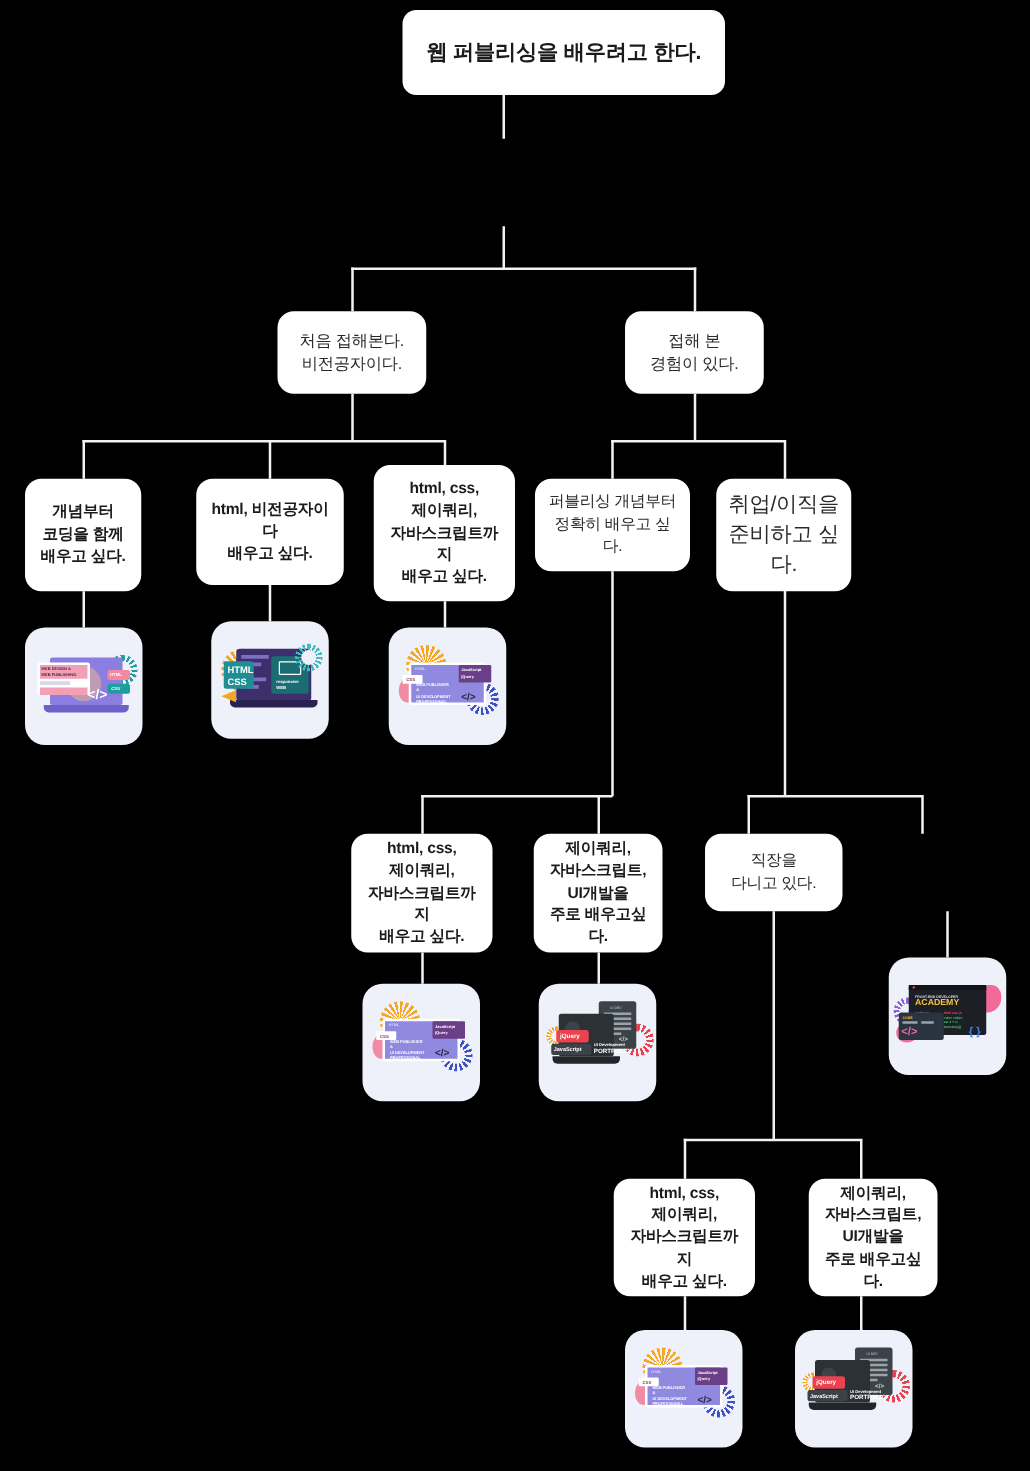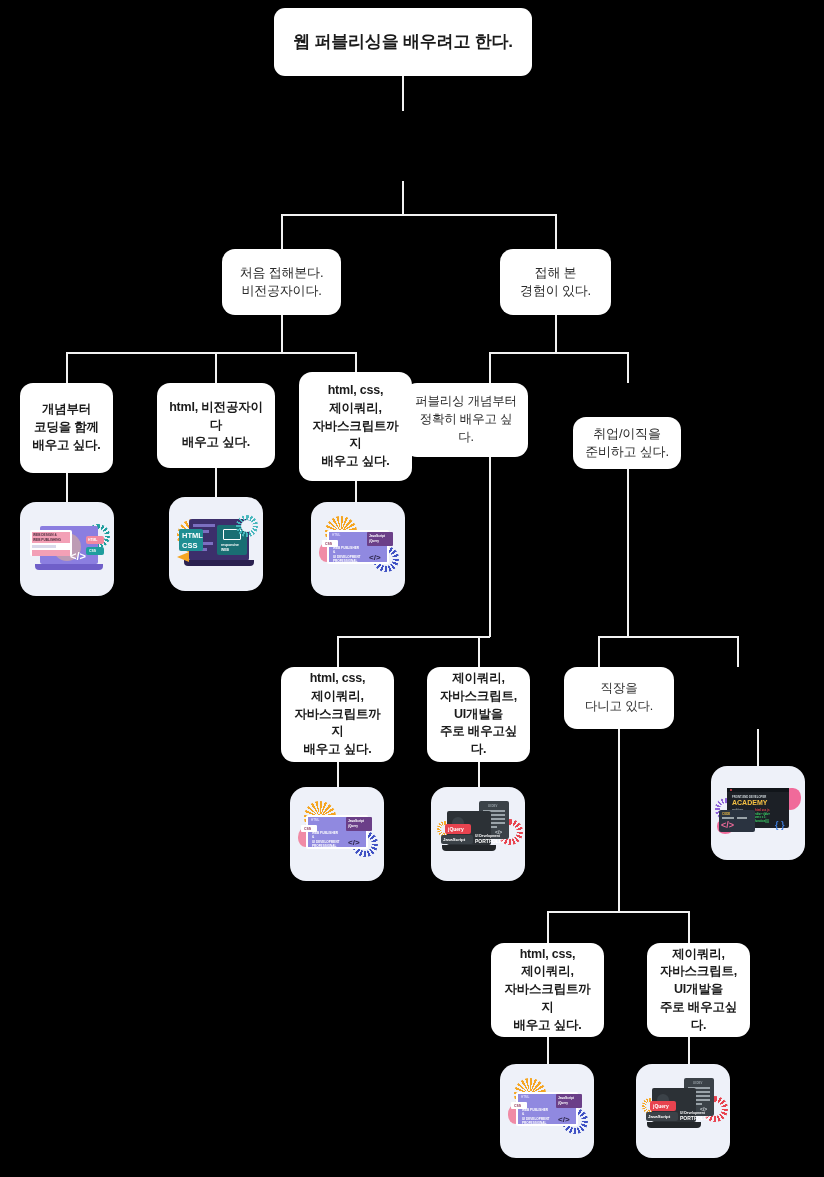--- a/index.html
+++ b/index.html
@@ -19,21 +19,21 @@
   .node{
     position:absolute; background:#fff; border-radius:13px;
     display:flex; align-items:center; justify-content:center;
     text-align:center; color:#1b1b1b; line-height:1.42;
     letter-spacing:-.2px; padding:6px 8px;
   }
   .node span{ display:block; }
   .bold{ font-weight:700; }
   .reg{ font-weight:400; color:#2a2a2a; }
   .root{
-    font-size:17px; font-weight:700; border-radius:11px;
+    font-size:17px; font-weight:700; border-radius:11px;margin-left:48px;
   }
   .accent{
     background:#efc14b; color:#fff; font-size:17px; font-weight:700;
     border-radius:13px;
   }
 
   
   .thumb{
     position:absolute; width:94px; height:94px; border-radius:16px;
     background:#eef1f9; overflow:hidden;
@@ -152,28 +152,28 @@
 
   <div class="node bold" style="left:299px;top:372px;width:113px;height:109px;font-size:12.5px;">
     <div>
       <span>html, css,</span>
       <span>제이쿼리,</span>
       <span>자바스크립트까지</span>
       <span>배우고 싶다.</span>
     </div>
   </div>
 
-  <div class="node reg" style="left:404px;top:383px;width:124px;height:74px;font-size:12.5px;">
+  <div class="node reg" style="left:428px;top:383px;width:124px;height:74px;font-size:12.5px;">
     <div>
       <span>퍼블리싱 개념부터</span>
       <span>정확히 배우고 싶다.</span>
     </div>
   </div>
 
-  <div class="node reg" style="left:573px;top:383px;width:108px;height:52px;font-size:13px;margin-top:34px;">
+  <div class="node reg" style="left:573px;top:383px;width:108px;height:90px;font-size:17px;">
     <div>
       <span>취업/이직을</span>
       <span>준비하고 싶다.</span>
     </div>
   </div>
 
   <div class="node bold" style="left:281px;top:667px;width:113px;height:95px;font-size:12.5px;">
     <div>
       <span>html, css,</span>
       <span>제이쿼리,</span>

